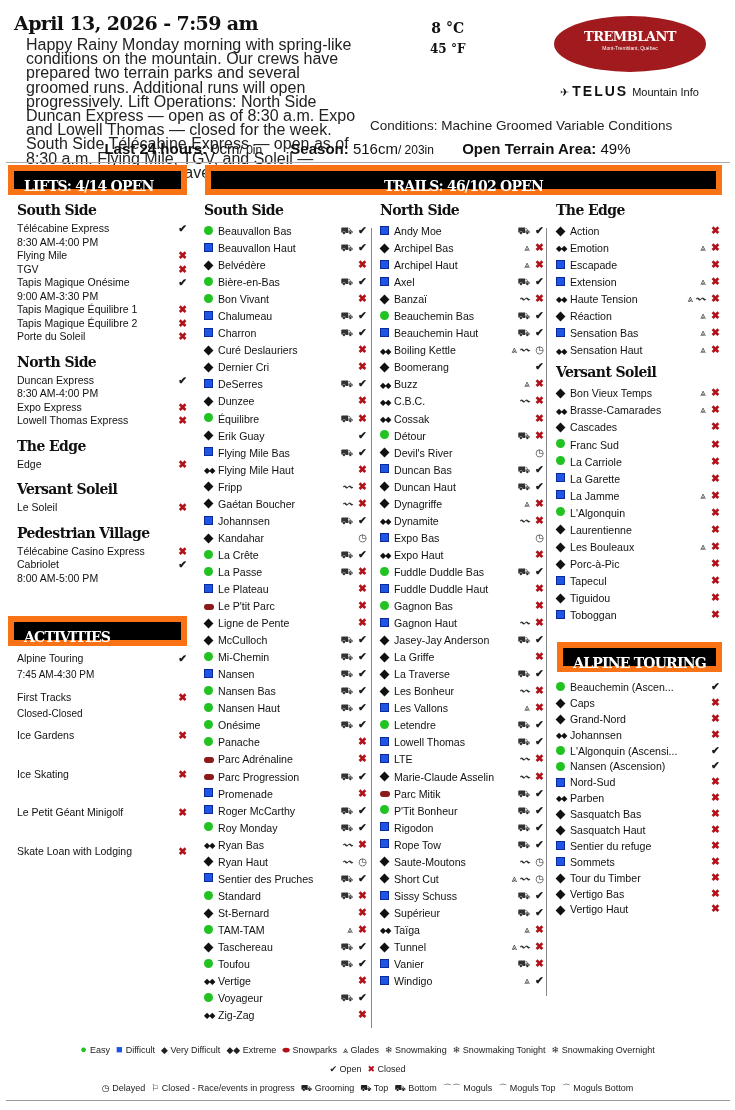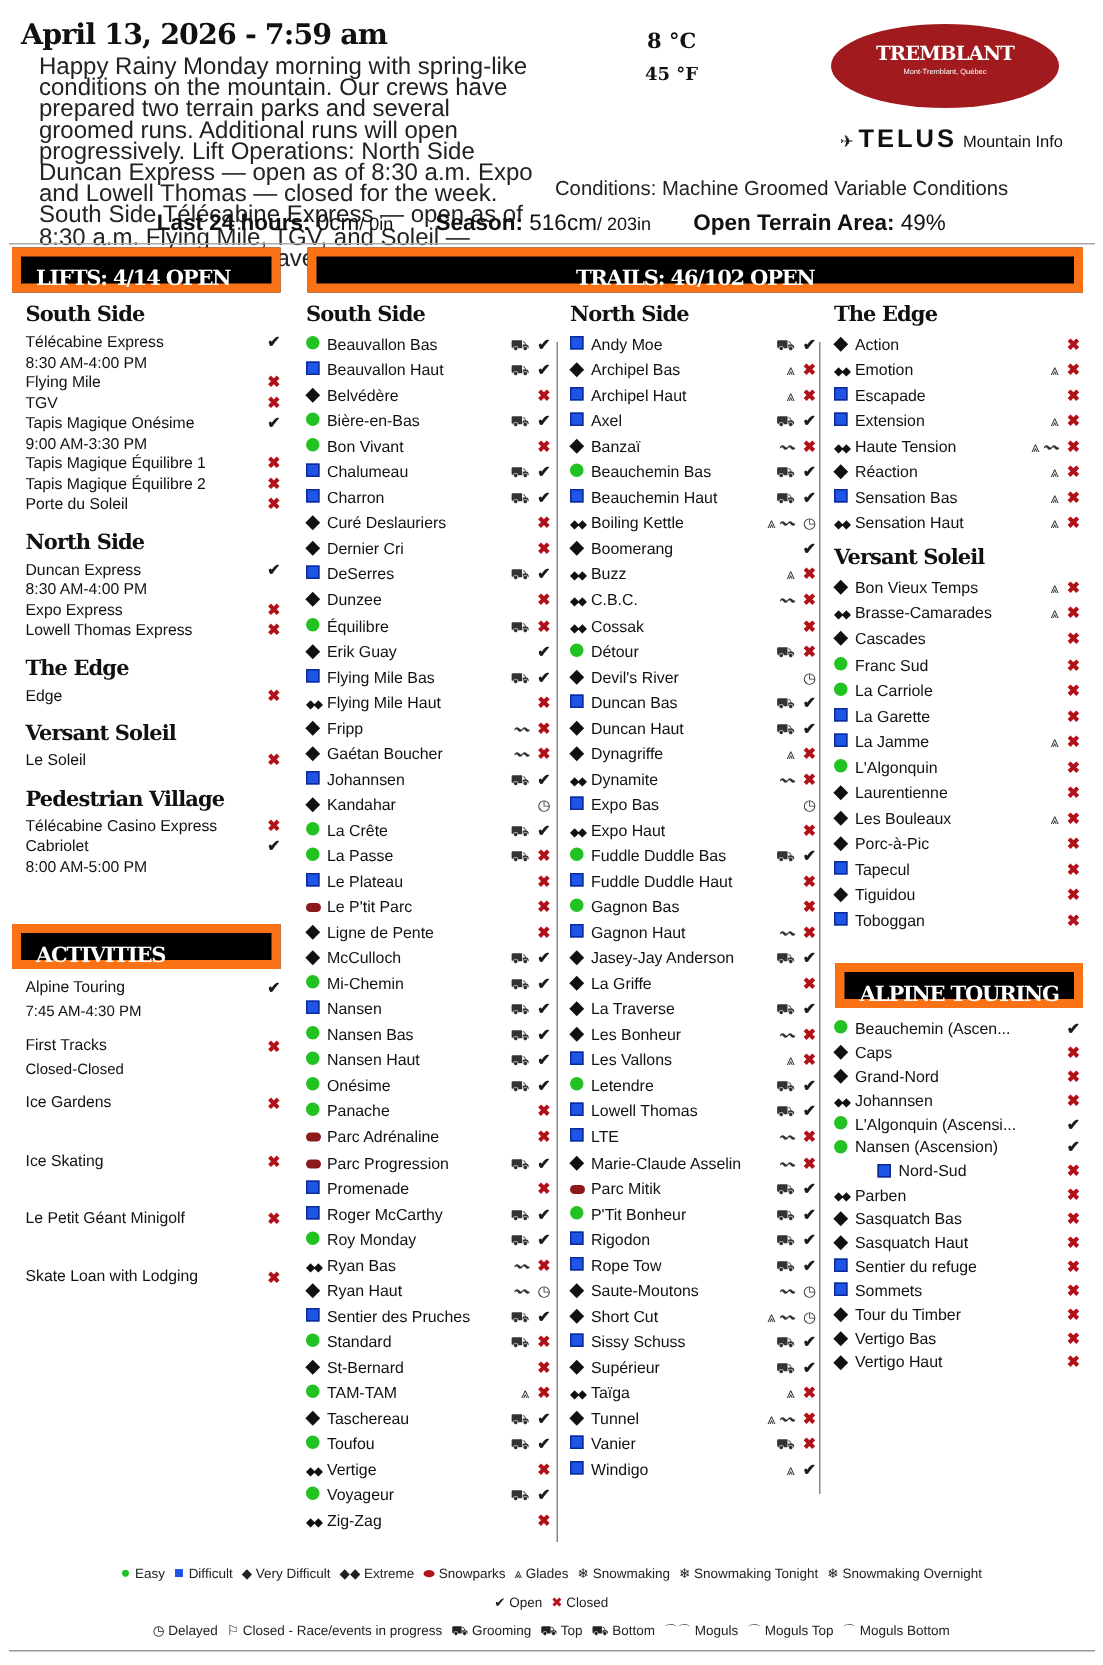--- a/index.html
+++ b/index.html
@@ -7,21 +7,21 @@
   #header { position: absolute; left: 0; top: 0; width: 735px; height: 140px; }
   #datetime { position: absolute; left: 14px; top: 12px; font-family: "DejaVu Serif", serif; font-size: 19px; font-weight: bold; letter-spacing: -0.6px; }
   #report { position: absolute; left: 26px; top: 38px; width: 330px; font-size: 16px; line-height: 14.2px; color: #222; }
   #temp { position: absolute; left: 430px; top: 20px; text-align: center; font-family: "DejaVu Serif", serif; font-weight: bold; }
   #temp .c { font-size: 14px; }
   #temp .f { font-size: 12px; margin-top: 6px; }
   #logo { position: absolute; left: 554px; top: 16px; width: 152px; height: 56px; border-radius: 50%; background: #a11a1d; color: #fff; text-align: center; }
   #logo .name { font-family: "DejaVu Serif", serif; font-weight: bold; font-size: 13px; letter-spacing: -0.5px; padding-top: 13px; }
   #logo .sub { font-size: 5px; margin-top: 1px; }
   #telus { position: absolute; left: 560px; top: 83px; font-size: 11px; }
-  #telus b { letter-spacing: 2px; font-size: 17px; margin-right: 4px; }
+  #telus b { letter-spacing: 2px; font-size: 14px; margin-right: 4px; }
   #conditions { position: absolute; left: 370px; top: 118px; font-size: 13.5px; color: #222; }
   #stats { position: absolute; left: 0; top: 140px; width: 735px; text-align: center; font-size: 15px; }
   #stats .item { display: inline-block; margin: 0 12px; }
   #stats .lbl { font-weight: bold; }
   #stats .sm { font-size: 12px; }
   #stats-rule { position: absolute; left: 6px; top: 162px; width: 724px; height: 1px; background: #aaa; }
 
   .banner { position: absolute; background: #000; color: #fff; font-family: "DejaVu Serif", serif; font-weight: bold; font-size: 14px; letter-spacing: -0.8px; height: 30px; line-height: 30px; border: 6px solid #f97316; }
   #lifts-banner { left: 8px; top: 165px; width: 179px; padding-left: 10px; }
   #trails-banner { left: 205px; top: 165px; width: 517px; text-align: center; }
@@ -255,21 +255,21 @@
     <div class="trail"><span class="d"><span class="dia-vd"></span></span><span class="nm">Tiguidou</span><span class="st closed">✖</span></div>
     <div class="trail"><span class="d"><span class="sq-diff"></span></span><span class="nm">Toboggan</span><span class="st closed">✖</span></div>
   </div>
 <div class="col" id="touring-col">
     <div class="trail" style="height: 15.9px; line-height: 16px;"><span class="d"><span class="dot-easy"></span></span><span class="nm">Beauchemin (Ascen...</span><span class="st open">✔</span></div>
     <div class="trail" style="height: 15.9px; line-height: 16px;"><span class="d"><span class="dia-vd"></span></span><span class="nm">Caps</span><span class="st closed">✖</span></div>
     <div class="trail" style="height: 15.9px; line-height: 16px;"><span class="d"><span class="dia-vd"></span></span><span class="nm">Grand-Nord</span><span class="st closed">✖</span></div>
     <div class="trail" style="height: 15.9px; line-height: 16px;"><span class="d"><span class="dd-ext">◆◆</span></span><span class="nm">Johannsen</span><span class="st closed">✖</span></div>
     <div class="trail" style="height: 15.9px; line-height: 16px;"><span class="d"><span class="dot-easy"></span></span><span class="nm">L'Algonquin (Ascensi...</span><span class="st open">✔</span></div>
     <div class="trail" style="height: 15.9px; line-height: 16px;"><span class="d"><span class="dot-easy"></span></span><span class="nm">Nansen (Ascension)</span><span class="st open">✔</span></div>
-    <div class="trail" style="height: 15.9px; line-height: 16px; margin-left: 29px;"><span class="d"><span class="sq-diff"></span></span><span class="nm">Nord-Sud</span><span class="st closed">✖</span></div>
+    <div class="trail" style="height: 15.9px; line-height: 16px;"><span class="d"><span class="sq-diff"></span></span><span class="nm">Nord-Sud</span><span class="st closed">✖</span></div>
     <div class="trail" style="height: 15.9px; line-height: 16px;"><span class="d"><span class="dd-ext">◆◆</span></span><span class="nm">Parben</span><span class="st closed">✖</span></div>
     <div class="trail" style="height: 15.9px; line-height: 16px;"><span class="d"><span class="dia-vd"></span></span><span class="nm">Sasquatch Bas</span><span class="st closed">✖</span></div>
     <div class="trail" style="height: 15.9px; line-height: 16px;"><span class="d"><span class="dia-vd"></span></span><span class="nm">Sasquatch Haut</span><span class="st closed">✖</span></div>
     <div class="trail" style="height: 15.9px; line-height: 16px;"><span class="d"><span class="sq-diff"></span></span><span class="nm">Sentier du refuge</span><span class="st closed">✖</span></div>
     <div class="trail" style="height: 15.9px; line-height: 16px;"><span class="d"><span class="sq-diff"></span></span><span class="nm">Sommets</span><span class="st closed">✖</span></div>
     <div class="trail" style="height: 15.9px; line-height: 16px;"><span class="d"><span class="dia-vd"></span></span><span class="nm">Tour du Timber</span><span class="st closed">✖</span></div>
     <div class="trail" style="height: 15.9px; line-height: 16px;"><span class="d"><span class="dia-vd"></span></span><span class="nm">Vertigo Bas</span><span class="st closed">✖</span></div>
     <div class="trail" style="height: 15.9px; line-height: 16px;"><span class="d"><span class="dia-vd"></span></span><span class="nm">Vertigo Haut</span><span class="st closed">✖</span></div>
   </div>
 <div class="vrule" id="vr1"></div>

